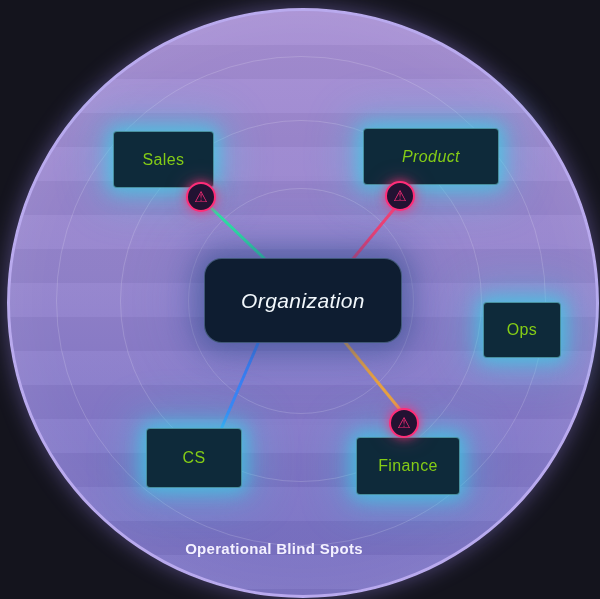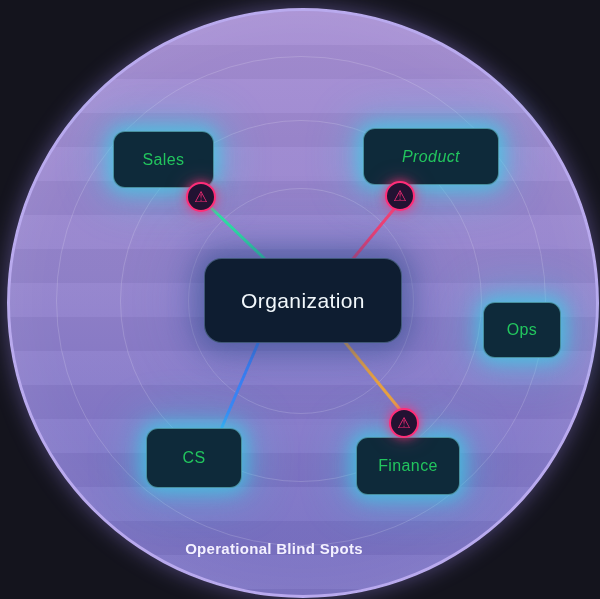--- a/index.html
+++ b/index.html
@@ -22,29 +22,29 @@
   .ring{position:absolute;border-radius:50%;border:1px solid rgba(255,255,255,0.16);}
   .ring-1{left:188px;top:188px;width:224px;height:224px;}
   .ring-2{left:120px;top:120px;width:360px;height:360px;}
   .ring-3{left:56px;top:56px;width:488px;height:488px;}
   
   .lines{position:absolute;left:0;top:0;width:600px;height:599px;pointer-events:none;}
   .lines line{stroke-width:3;stroke-linecap:round;}
   
   .node{
     position:absolute;display:flex;align-items:center;justify-content:center;
-    background:#0e2a3a;border:1px solid rgba(120,225,240,0.55);border-radius:12px;
+    background:#0e2a3a;border:1px solid rgba(120,225,240,0.55);border-radius:4px;
     box-shadow:0 0 18px 5px rgba(47,216,232,0.60),0 0 44px 14px rgba(47,216,232,0.28);
-    color:#22c55e;font-size:16px;letter-spacing:0.4px;
+    color:#84cc16;font-size:16px;letter-spacing:0.4px;
   }
   .node-center{
     left:204px;top:258px;width:196px;height:83px;border-radius:18px;
     background:#0e1d31;border:1px solid rgba(140,175,225,0.40);
     box-shadow:0 0 26px 10px rgba(40,70,130,0.45),0 0 60px 22px rgba(60,90,180,0.22);
-    font-size:21px;color:#f2f8fc;
+    font-size:21px;color:#f2f8fc;font-style:italic;
   }
   .node-sales{left:113px;top:131px;width:99px;height:55px;}
   .node-product{left:363px;top:128px;width:134px;height:55px;font-style:italic;}
   .node-ops{left:455px;top:302px;width:76px;height:54px;margin-left:28px;}
   .node-cs{left:146px;top:428px;width:94px;height:58px;}
   .node-finance{left:356px;top:437px;width:102px;height:56px;}
   
   .warn-badge{
     position:absolute;width:30px;height:30px;border-radius:50%;
     background:#221232;border:2px solid #ff2d78;box-sizing:border-box;

